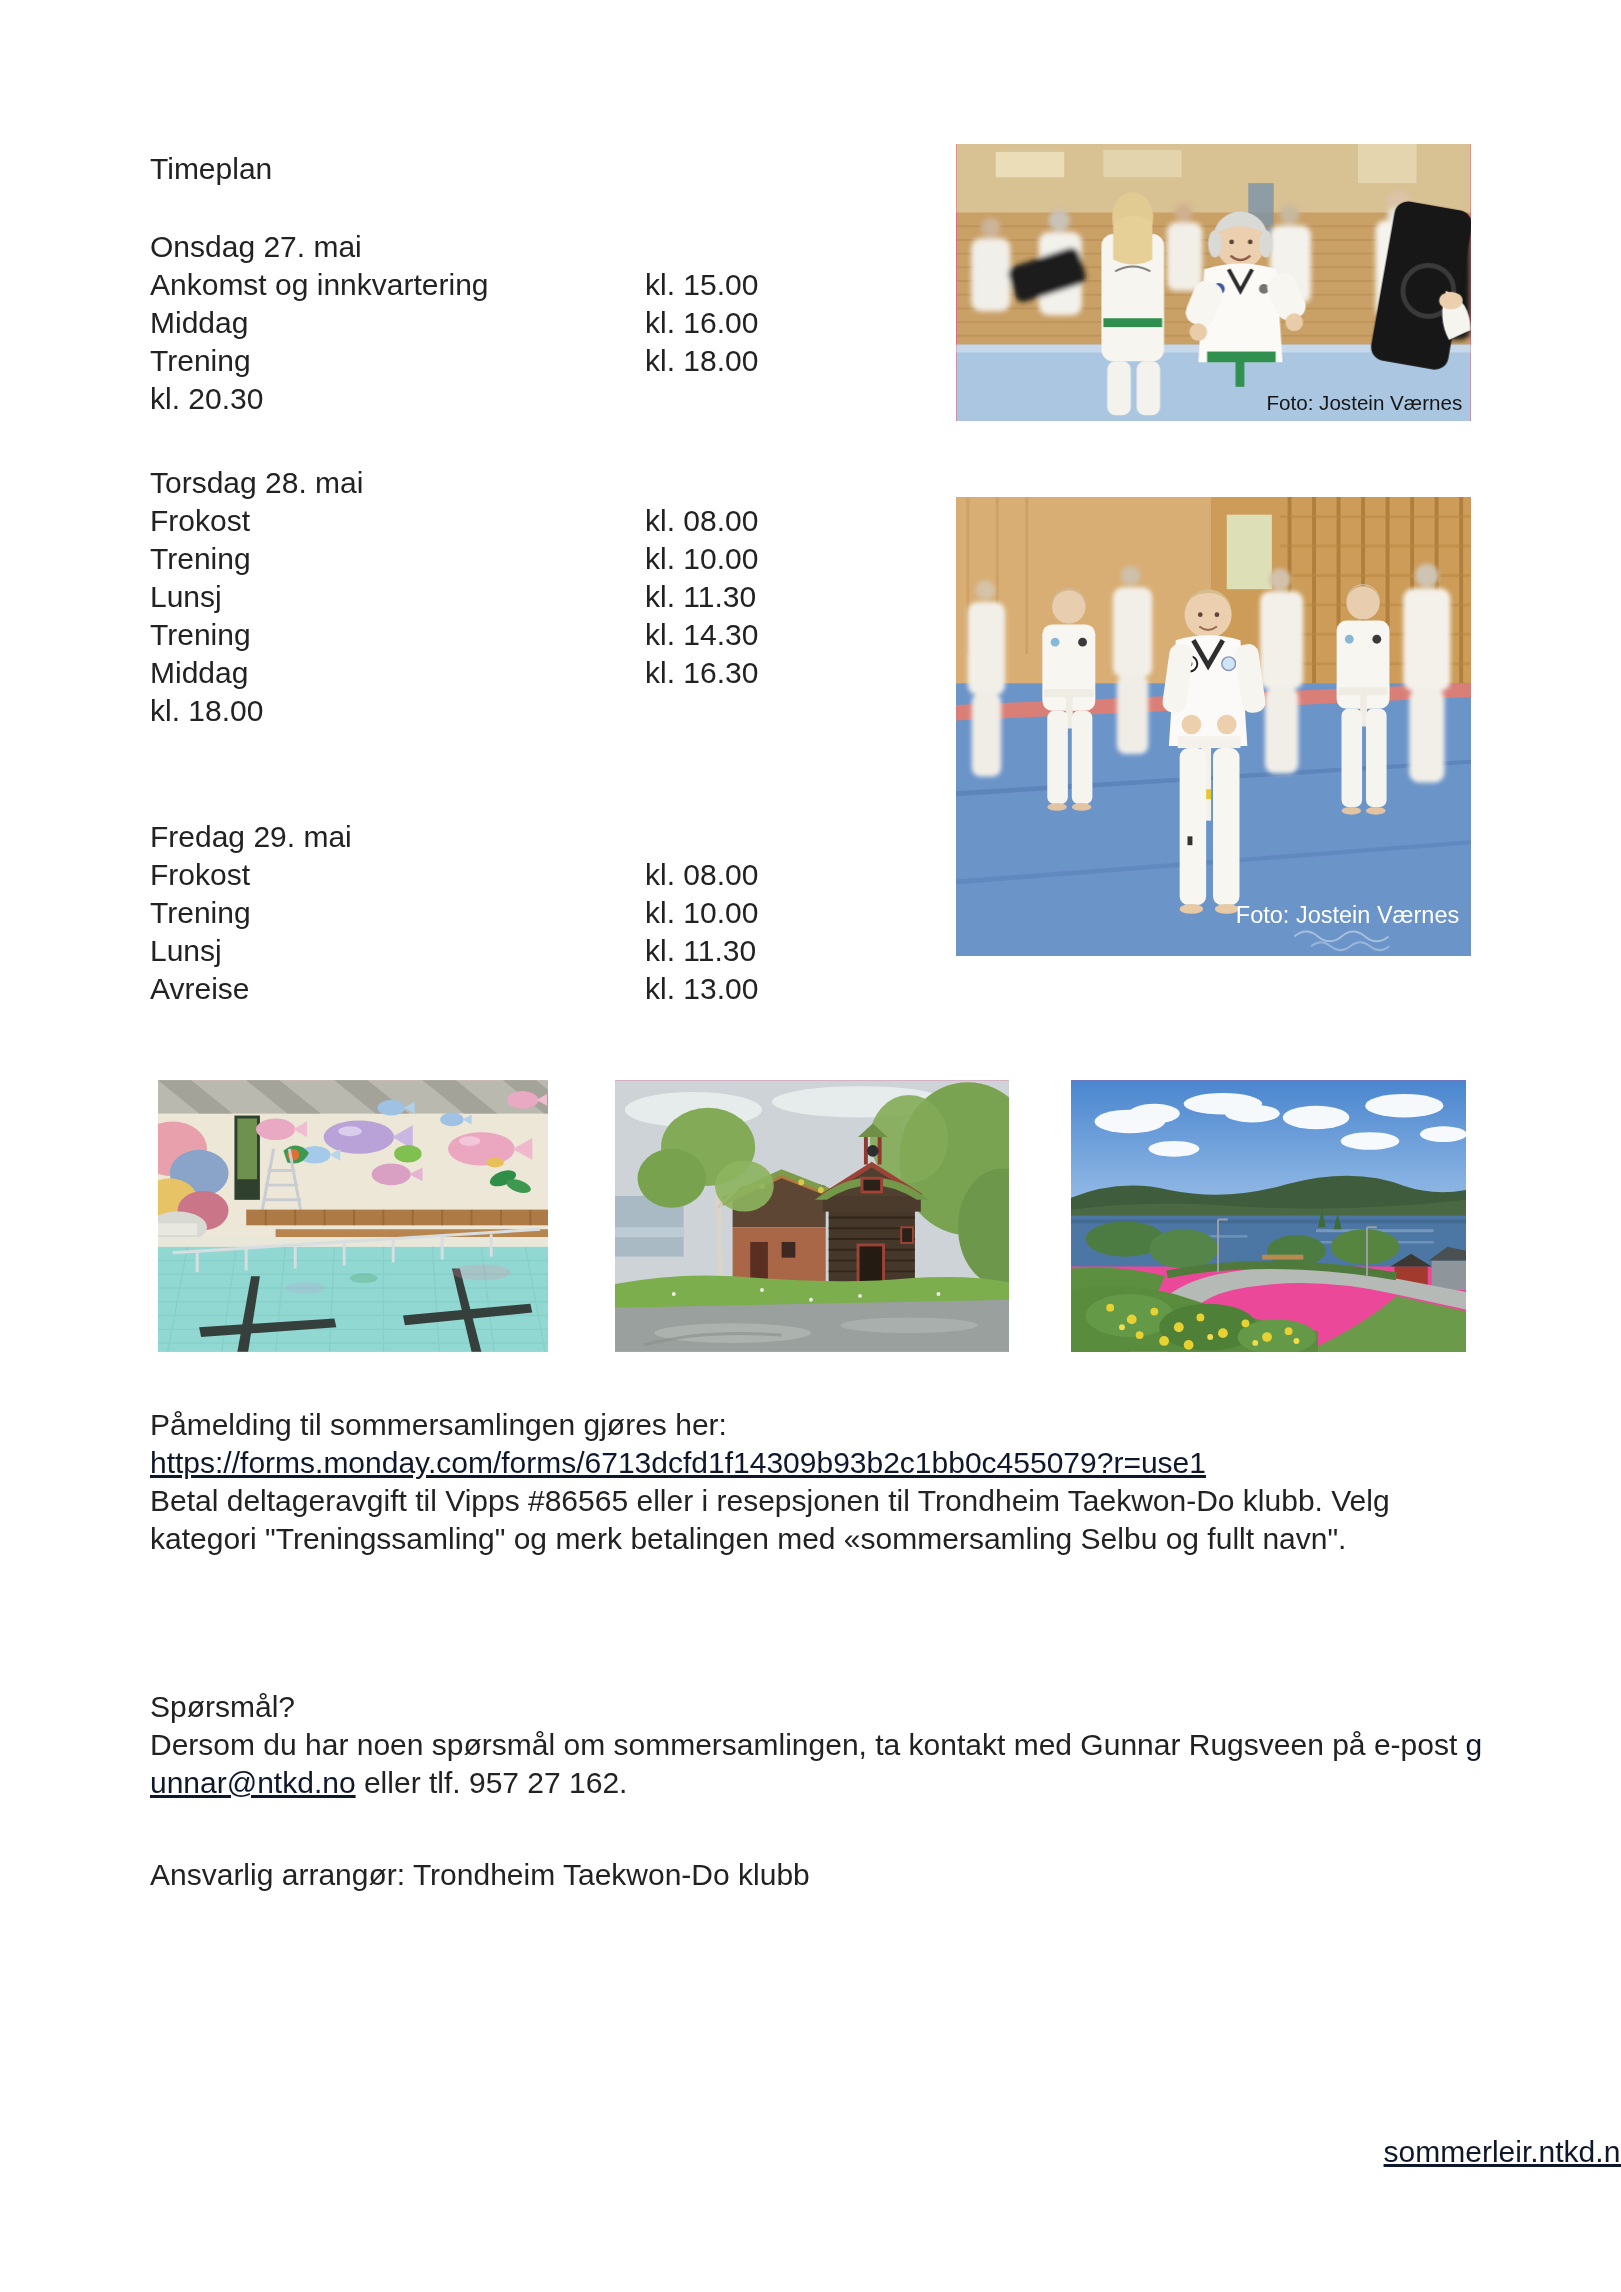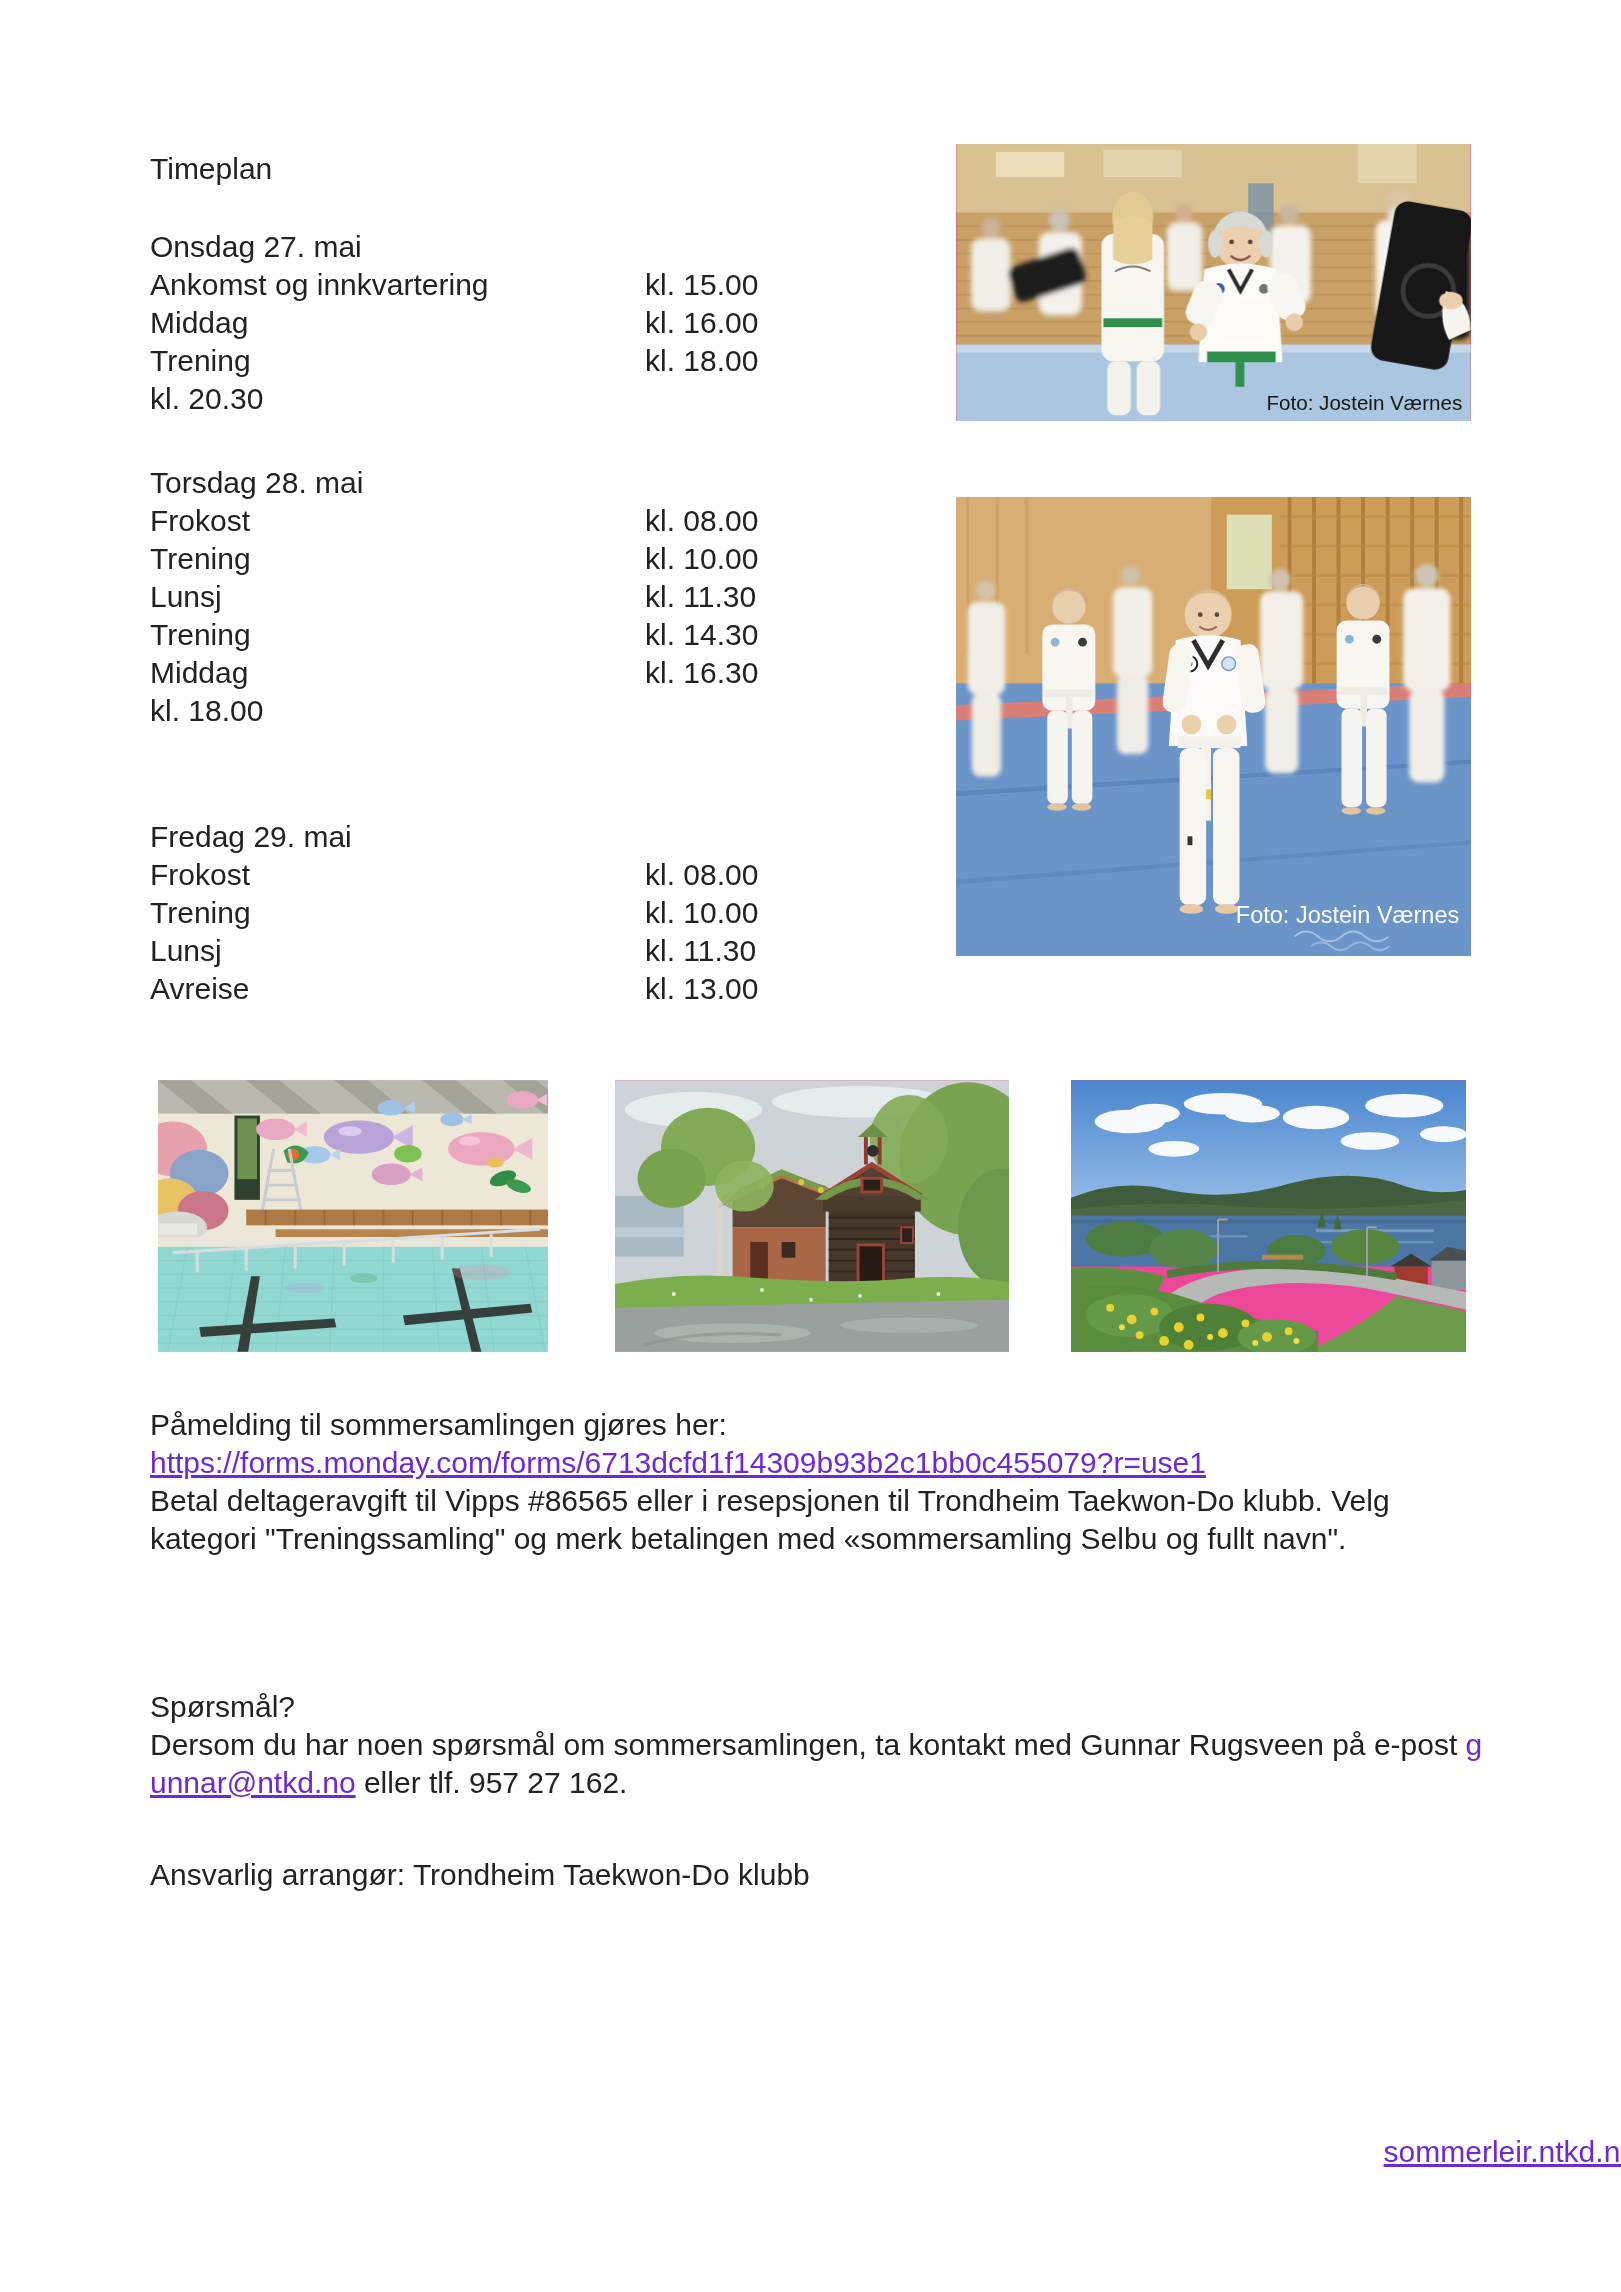--- a/index.html
+++ b/index.html
@@ -6,21 +6,21 @@
   .page{position:relative;width:1621px;height:2293px;background:#fff;
         font-family:"Liberation Sans",sans-serif;font-size:30px;line-height:38px;
         color:#222;overflow:hidden;}
   .day-title,.h{font-weight:normal;}
   .row{display:flex;}
   .lbl{flex:0 0 495px;}
   #schedule{position:absolute;left:150px;top:150px;width:814px;}
   #day0{margin-top:40px;}
   #day1{margin-top:46px;}
   #day2{margin-top:88px;}
-  .link{color:#6d28d9;text-decoration:underline;cursor:pointer;word-break:break-all;}
+  .link{color:#0f172a;text-decoration:underline;cursor:pointer;word-break:break-all;}
   .photo{position:absolute;overflow:hidden;background:#ec4899;}
   .photo svg{display:block;width:100%;height:100%;}
   #photo1{left:956px;top:144px;width:515px;height:277px;}
   #photo2{left:956px;top:497px;width:515px;height:459px;}
   #photo3{left:158px;top:1080px;width:390px;height:272px;}
   #photo4{left:615px;top:1080px;width:394px;height:272px;}
   #photo5{left:1071px;top:1080px;width:395px;height:272px;}
   .caption{position:absolute;font-size:20.6px;line-height:23.5px;white-space:nowrap;}
   #photo1 .caption{right:8.8px;bottom:6.9px;color:#161616;}
   #photo2 .caption{right:11.8px;bottom:29px;color:#ffffff;font-size:23.5px;}

